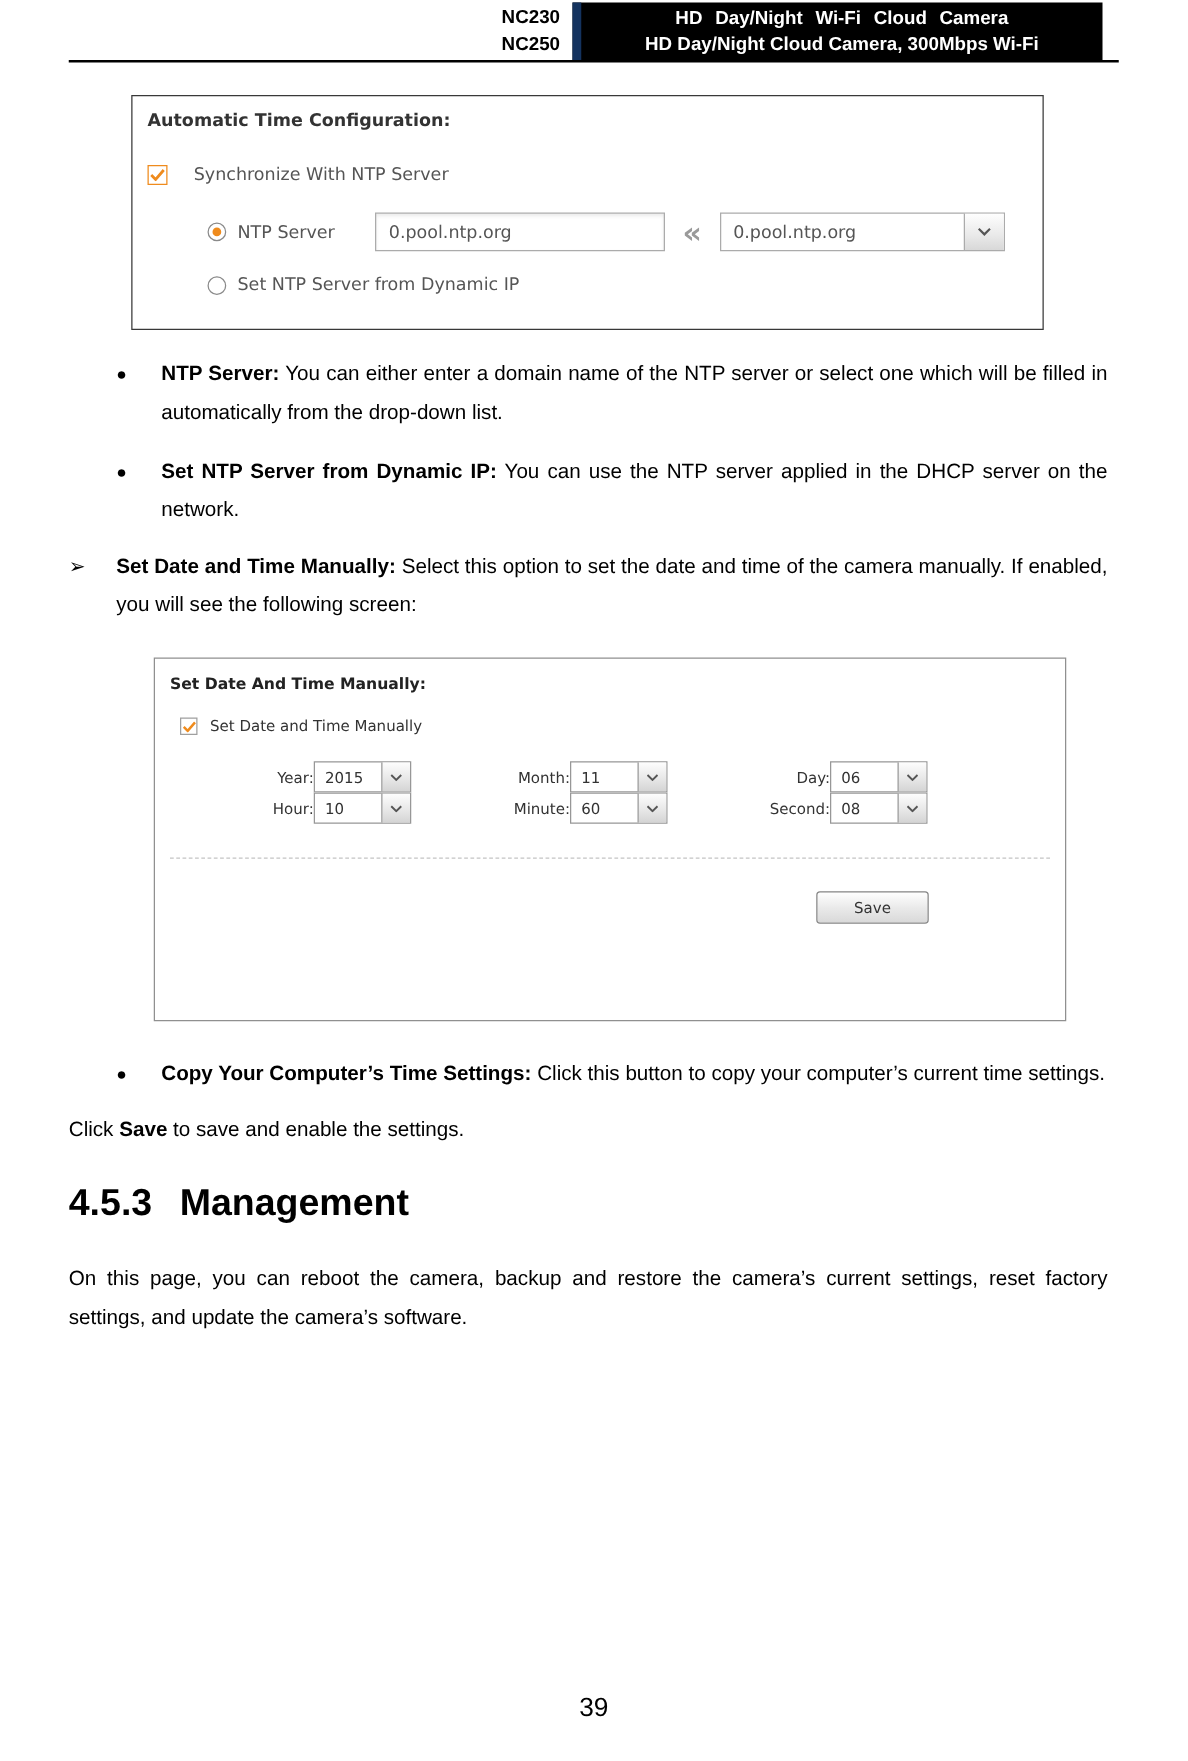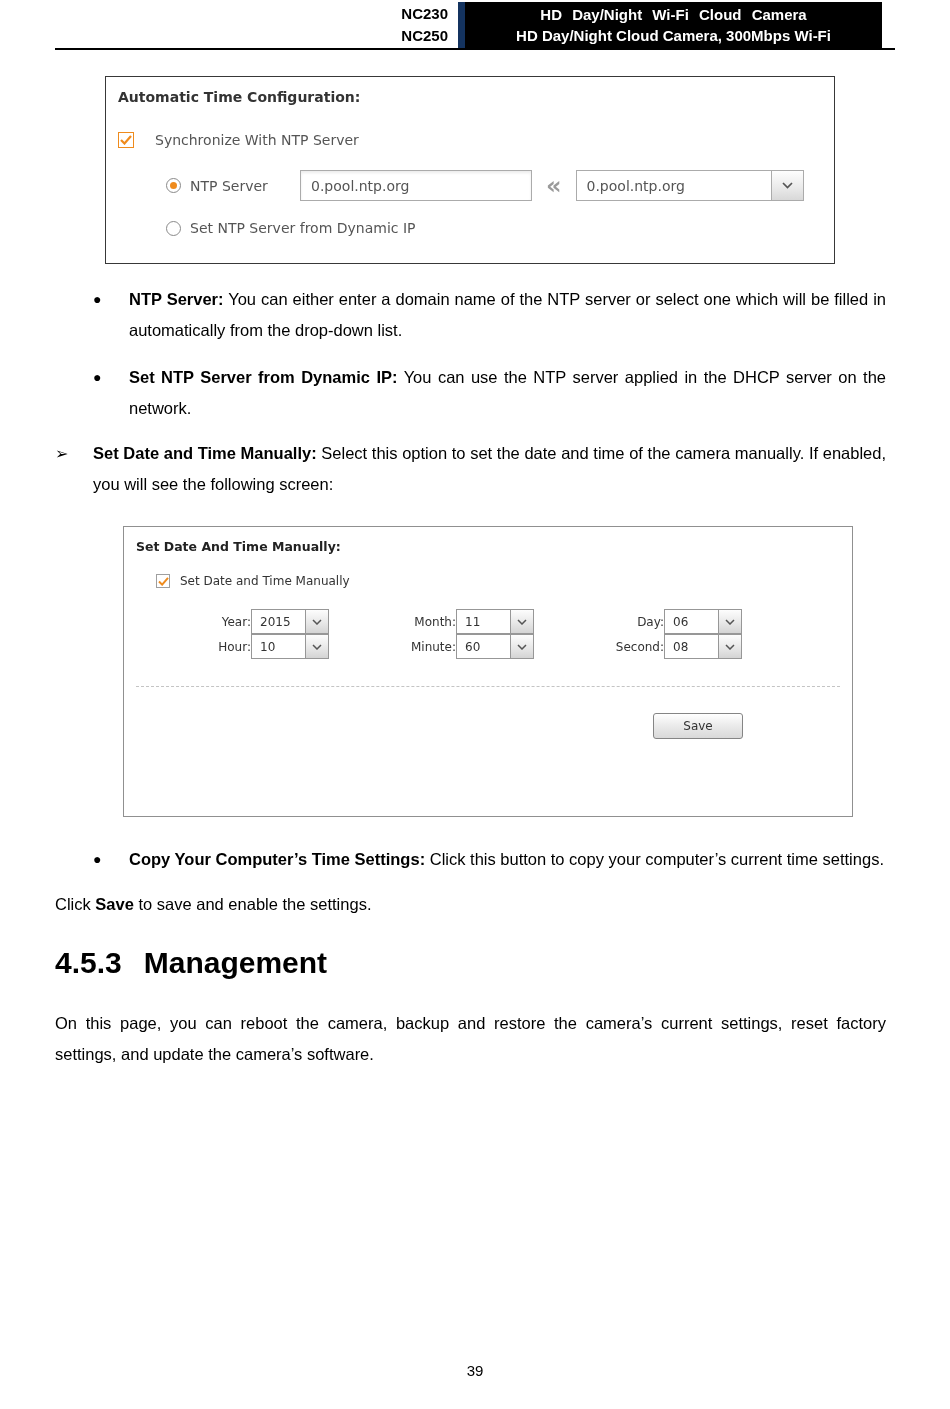--- a/index.html
+++ b/index.html
@@ -62,21 +62,21 @@
   .arrow-item { position:relative; margin-top:14px; padding-left:38px; font-size:16.5px; line-height:31px; text-align:justify; }
   .arrow-glyph { position:absolute; left:0; top:0; font-size:16px; line-height:31px; }
 
   
   .panel-manual {
     margin:26px 0 0 68px; width:730px; height:291px;
     border:1px solid #909090; padding:12px;
     font-family:"DejaVu Sans", sans-serif; font-size:12px; color:#333;
   }
   .p2-title { font-weight:bold; font-size:12.5px; color:#222; }
-  .p2-check-row { margin-top:20px; margin-left:20px; display:flex; align-items:center; }
+  .p2-check-row { margin-top:20px; margin-left:8px; display:flex; align-items:center; }
   .cb-small { width:14px; height:14px; border:1px solid #9f9f9f; }
   .p2-check-row .p2-label { margin-left:10px; }
   .date-grid { margin-top:21px; margin-left:40px; display:grid; grid-template-columns:210px 205px auto; row-gap:0;text-align:right; }
   .field { display:flex; align-items:center; height:25px; }
   .f-label { color:#333; display:inline-block; }
   .field:nth-child(3n+1) .f-label { width:75px; }
   .field:nth-child(3n+2) .f-label { width:70px; }
   .field:nth-child(3n)   .f-label { width:73px; }
   .select { width:78px; height:25px; border:1px solid #979797; background:#fff; display:inline-flex; align-items:stretch; }
   .sel-value { flex:1; display:flex; align-items:center; padding-left:8px; color:#333; }
@@ -89,21 +89,21 @@
   }
   .copy-btn { display:block; margin:31px 0 0 40px; width:350px; height:27px; }
   .dashed { margin-top:27px; border-top:1px dashed #c4c4c4; }
   .save-row { margin-top:26px; text-align:right; padding-right:97px; }
   .save-btn { width:90px; height:26px; }
 
   .save-note { margin:14px 0 0 0; font-size:16.5px; line-height:31px; }
   .section-heading { margin:28px 0 0 0; font-size:30px; font-weight:bold; line-height:30px; }
   .sec-title { margin-left:22px; }
   .management-par { margin:30px 0 0 0; font-size:16.5px; line-height:31px; text-align:justify; }
-  .page-number { position:absolute; bottom:30px; left:0; width:100%; text-align:center; font-size:15px; }
+  .page-number { position:absolute; bottom:30px; left:0; width:100%; text-align:center; font-size:21px; }
   b { font-weight:bold; }
 </style>
 </head>
 <body>
 
 <header class="page-header">
   <div class="models">
     <div>NC230</div>
     <div>NC250</div>
   </div>

